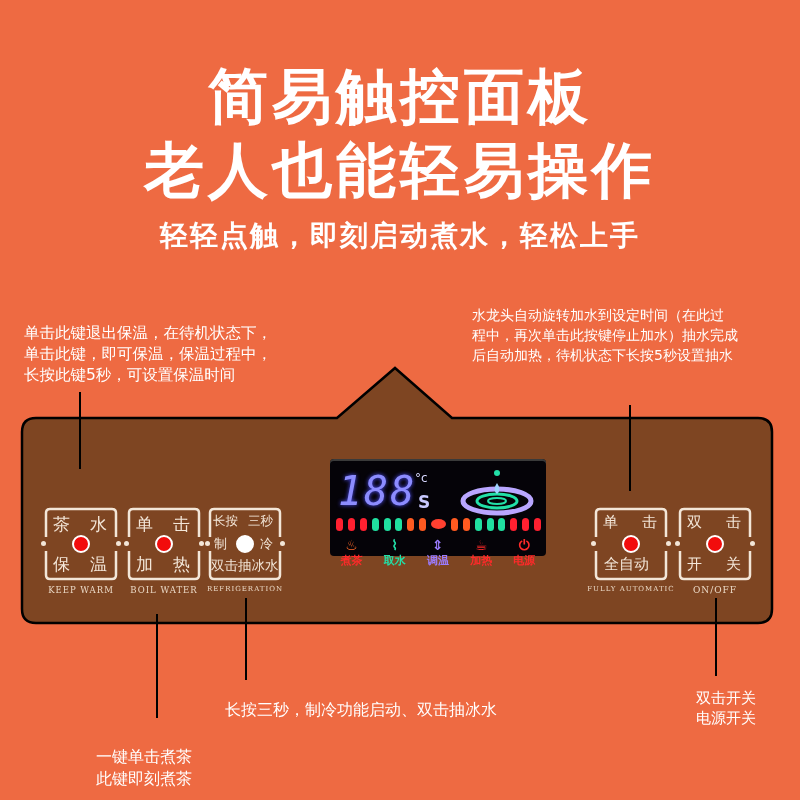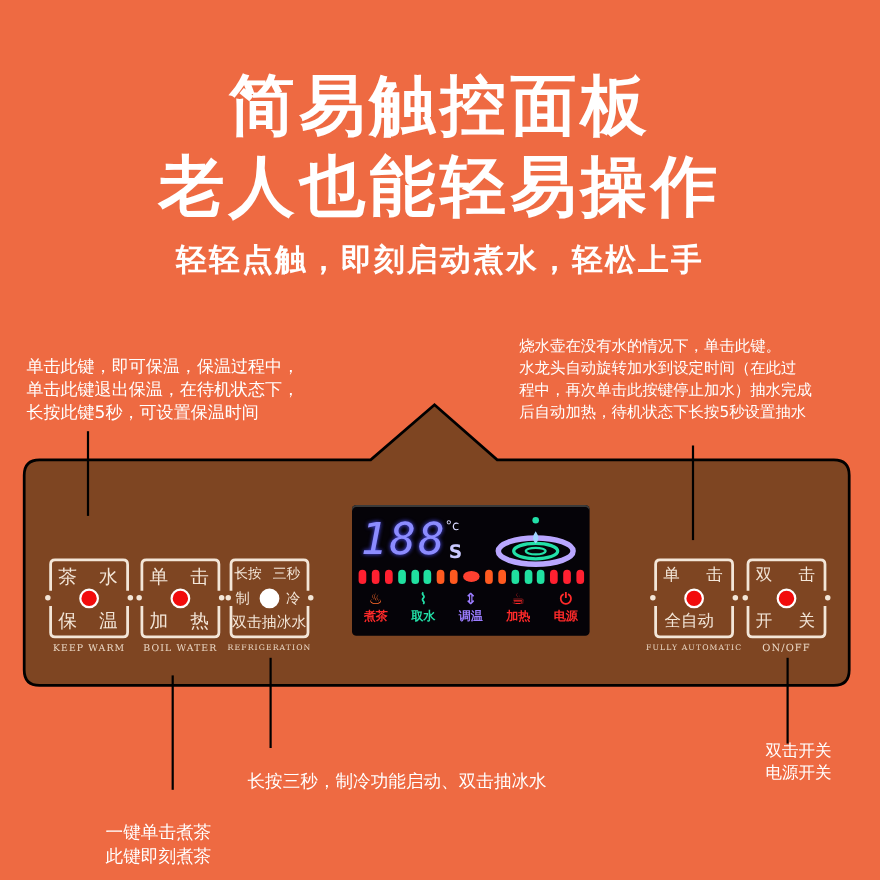--- a/index.html
+++ b/index.html
@@ -15,21 +15,21 @@
     letter-spacing:4px;
   }
   .t1 { top:44px; font-size:60px; line-height:72px; }
   .t2 { top:118px; font-size:60px; line-height:72px; }
   .sub { top:200px; font-size:28px; line-height:40px; letter-spacing:2px; font-weight:bold; }
   .note { font-size:15.5px; line-height:21px; color:#fff; white-space:nowrap; }
   .note.left { left:24px; top:307px; }
   .note.right { left:472px; top:289px; font-size:14px; line-height:20px; }
   .note.bottom-mid { left:225px; top:683px; font-size:16px; }
   .note.bottom-left { left:96px; top:730px; font-size:16px; line-height:22px; text-align:right; }
-  .note.bottom-right { left:696px; top:656px; font-size:15px; line-height:20px; text-align:center; }
+  .note.bottom-right { left:696px; top:672px; font-size:15px; line-height:20px; text-align:center; }
   .vline { position:absolute; width:2px; background:#000; }
 
   svg.panel { position:absolute; left:0; top:0; }
 
   
   .btn {
     position:absolute; width:74px; height:74px; box-sizing:border-box;
   }
   .btn .frame { position:absolute; inset:0; }
   .btn .lbl {
@@ -41,21 +41,21 @@
   }
   .btn .dot.white { background:#fff; }
   .btn .sdot { position:absolute; width:5px; height:5px; border-radius:50%; background:#F3E6D8; top:34px; }
   .cap {
     position:absolute; font-family:"DejaVu Serif", "Liberation Serif", serif;
     color:#EBD9C6; font-size:8.5px; letter-spacing:1px; text-align:center; white-space:nowrap;
   }
 
   
   .lcd {
-    position:absolute; left:320px; top:459px; width:216px; height:119px;
+    position:absolute; left:330px; top:459px; width:216px; height:97px;
     background:#050308; border-radius:4px;
     box-shadow: inset 0 2px 0 #3a3a3a;
   }
   .digits {
     position:absolute; left:8px; top:10px; font-family:"DejaVu Sans Mono", monospace;
     font-size:40px; line-height:44px; color:#8C8CFF; letter-spacing:2px;
     text-shadow:0 0 4px #5050ff; font-style:italic;
   }
   .unit-c { position:absolute; left:85px; top:12px; color:#D8D8FF; font-size:12px; }
   .unit-s { position:absolute; left:88px; top:33px; color:#C9C9FF; font-size:17px; font-weight:bold; }
@@ -67,26 +67,25 @@
   .icn .g { font-size:14px; line-height:16px; }
 </style>
 </head>
 <body>
 
 <div class="abs title t1">简易触控面板</div>
 <div class="abs title t2">老人也能轻易操作</div>
 <div class="abs title sub">轻轻点触，即刻启动煮水，轻松上手</div>
 
 <div class="abs note left">
+  <div>单击此键退出保温，在待机状态下，</div>
   <div>单击此键，即可保温，保温过程中，</div>
-  <div>单击此键退出保温，在待机状态下，</div>
   <div>长按此键5秒，可设置保温时间</div>
 </div>
 <div class="abs note right">
-  <div>烧水壶在没有水的情况下，单击此键。</div>
   <div>水龙头自动旋转加水到设定时间（在此过</div>
   <div>程中，再次单击此按键停止加水）抽水完成</div>
   <div>后自动加热，待机状态下长按5秒设置抽水</div>
 </div>
 
 <svg class="panel" width="800" height="800">
   <path d="M36,418 L337,418 L395,368 L452,418 L758,418 Q772,418 772,432 L772,609 Q772,623 758,623 L36,623 Q22,623 22,609 L22,432 Q22,418 36,418 Z" fill="#7E4522" stroke="#000" stroke-width="2.5"></path>
 </svg>
 
 <div class="vline" style="left:79px; top:392px; height:77px;"></div>

